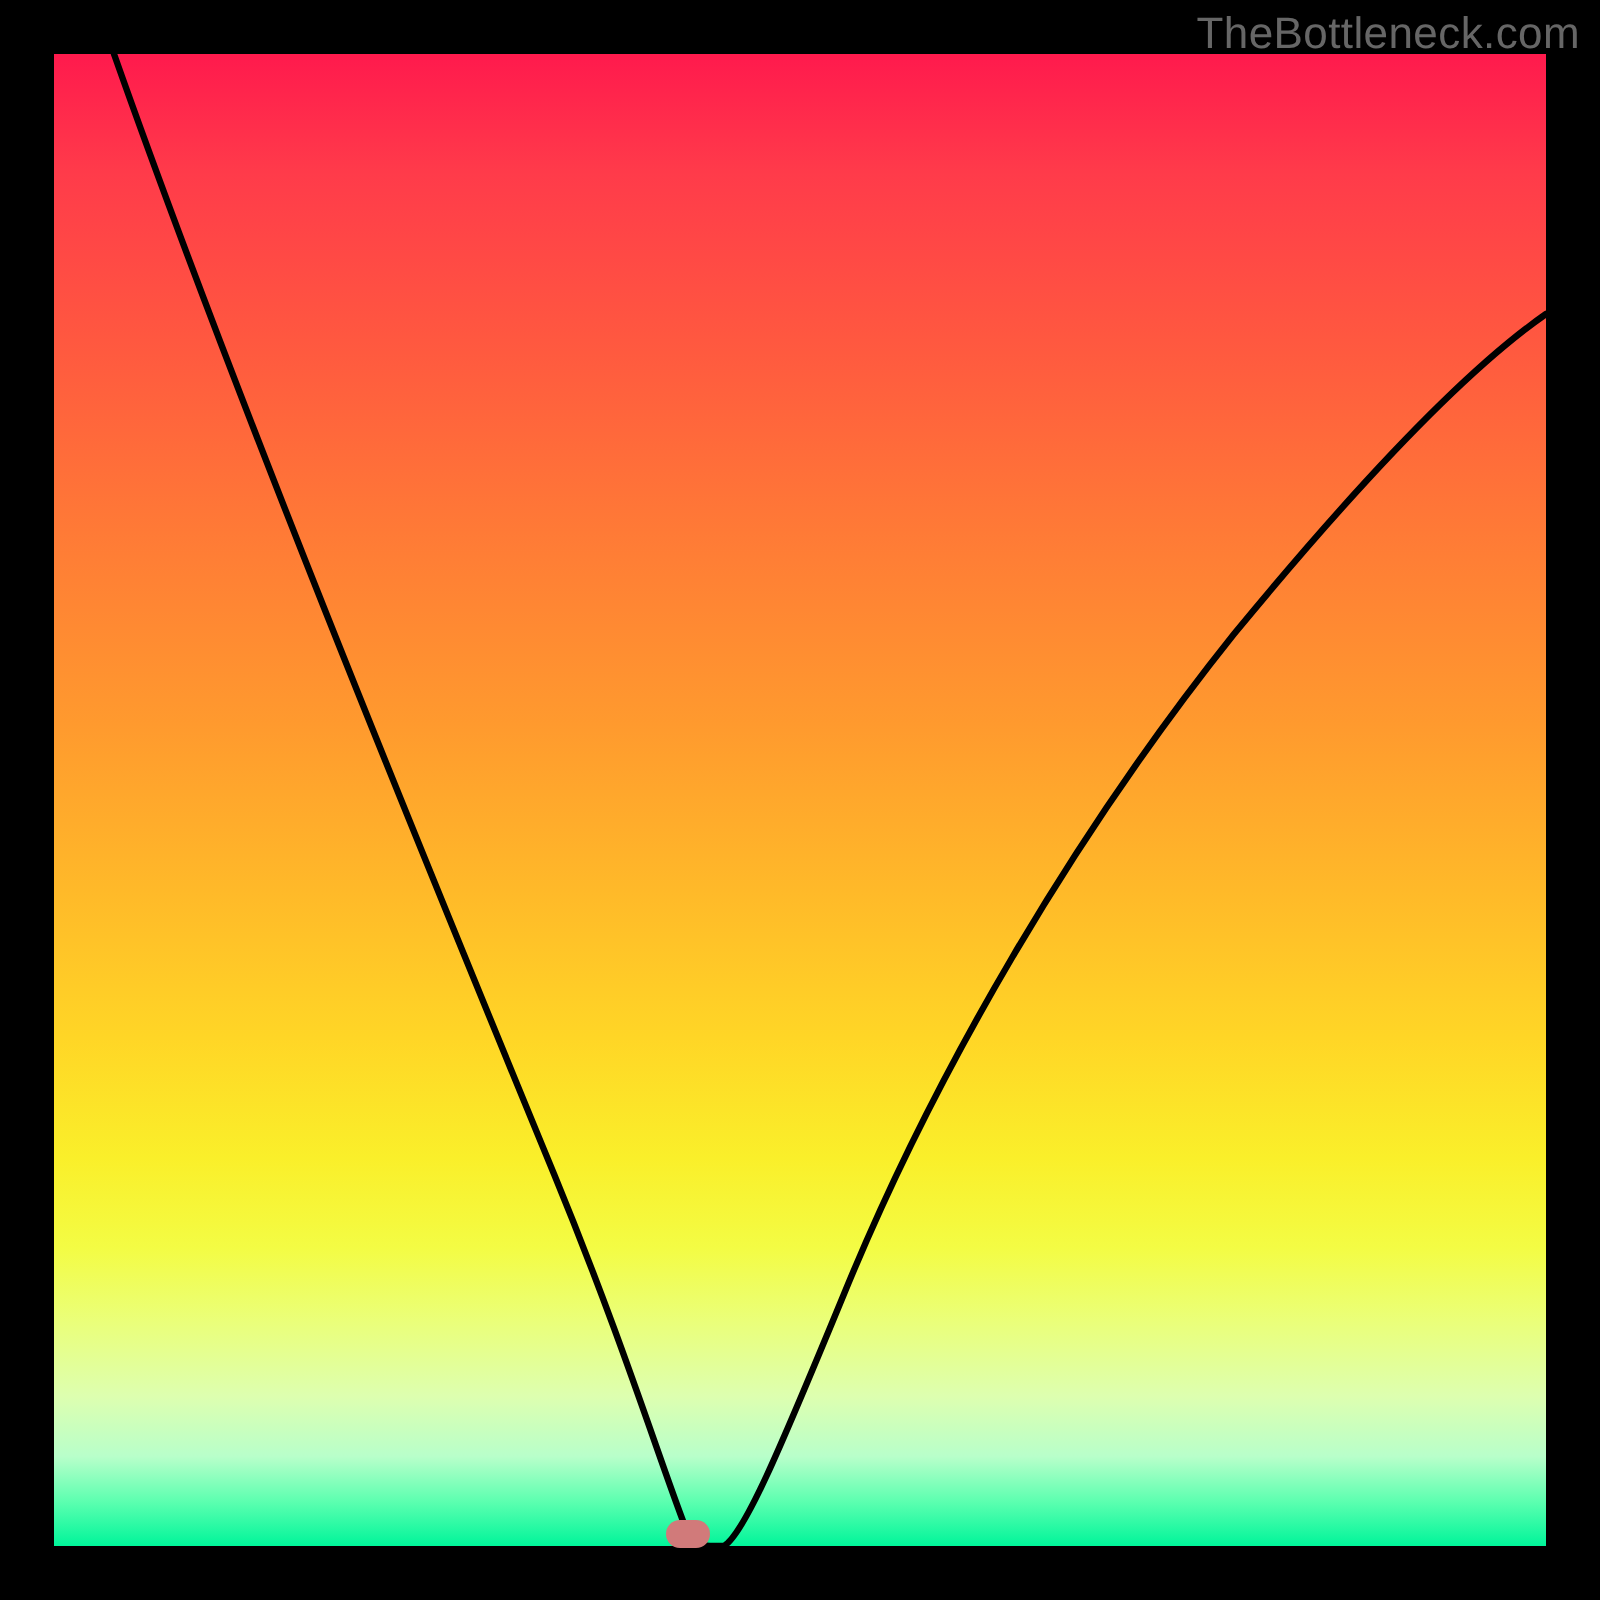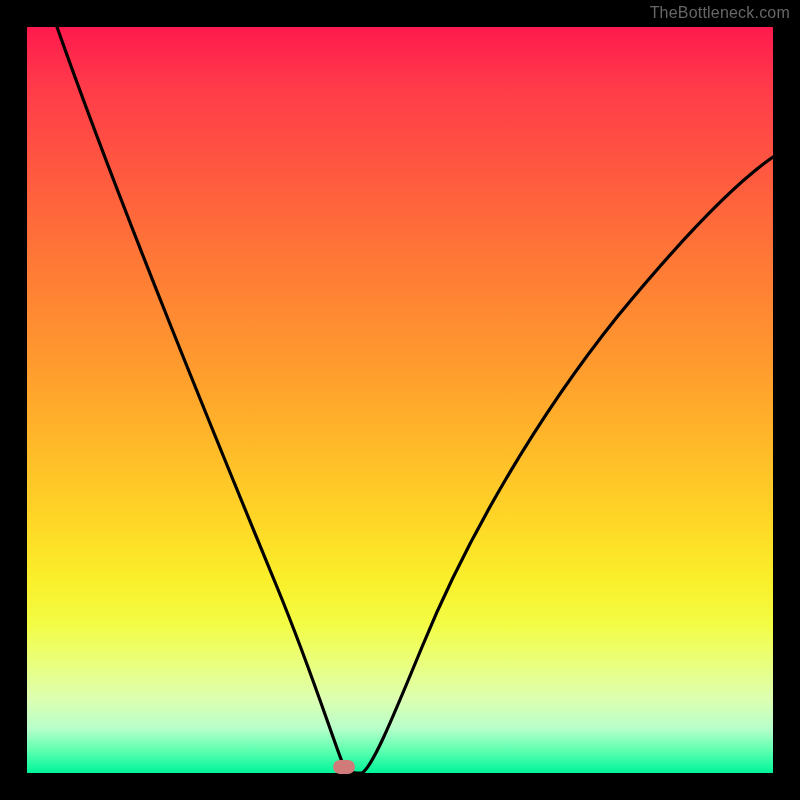--- a/index.html
+++ b/index.html
@@ -55,21 +55,21 @@
     width: 22px;
     height: 14px;
     background: #d17a7a;
     border-radius: 7px;
   }
   .watermark {
     position: absolute;
     top: 4px;
     right: 10px;
     color: #666;
-    font-size: 16px;
+    font-size: 22px;
     font-weight: 500;
     letter-spacing: 0.2px;
   }
 </style>
 </head>
 <body>
 
 <div class="frame">
 
   <div class="plot-bg"></div>

